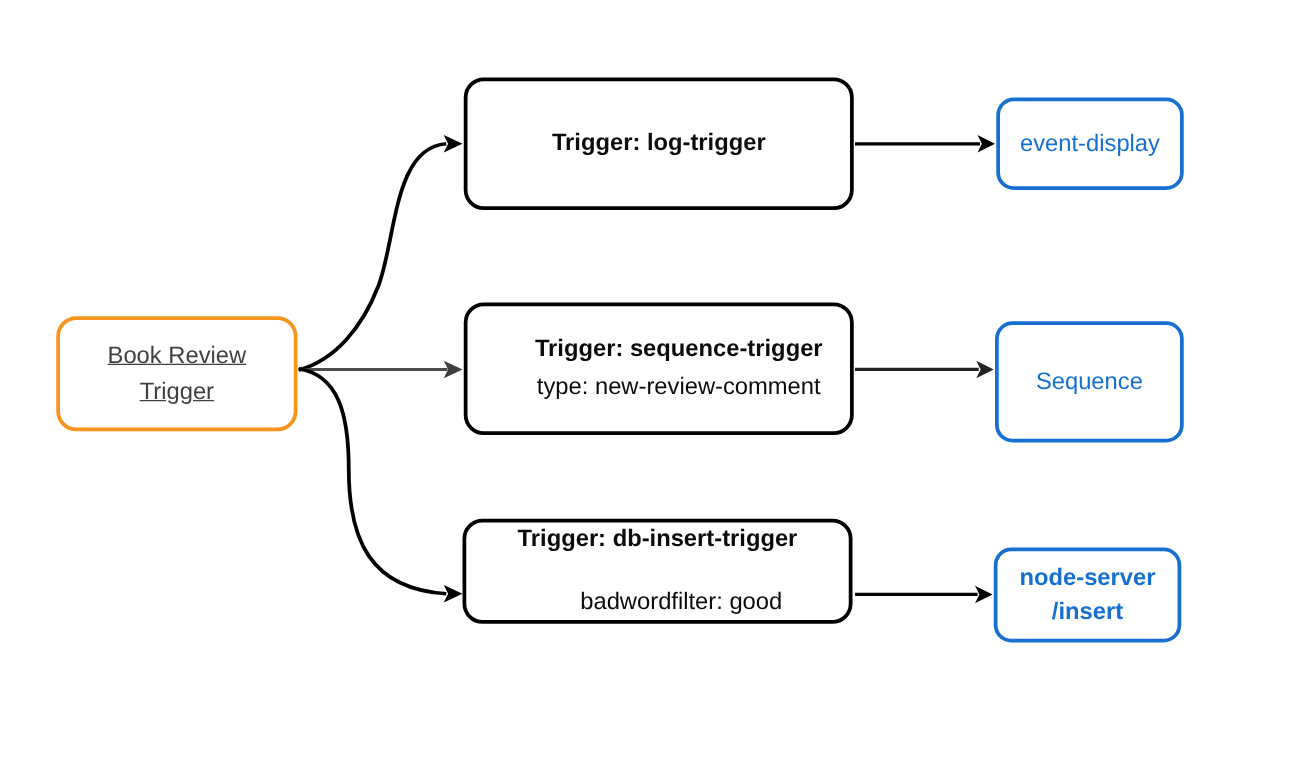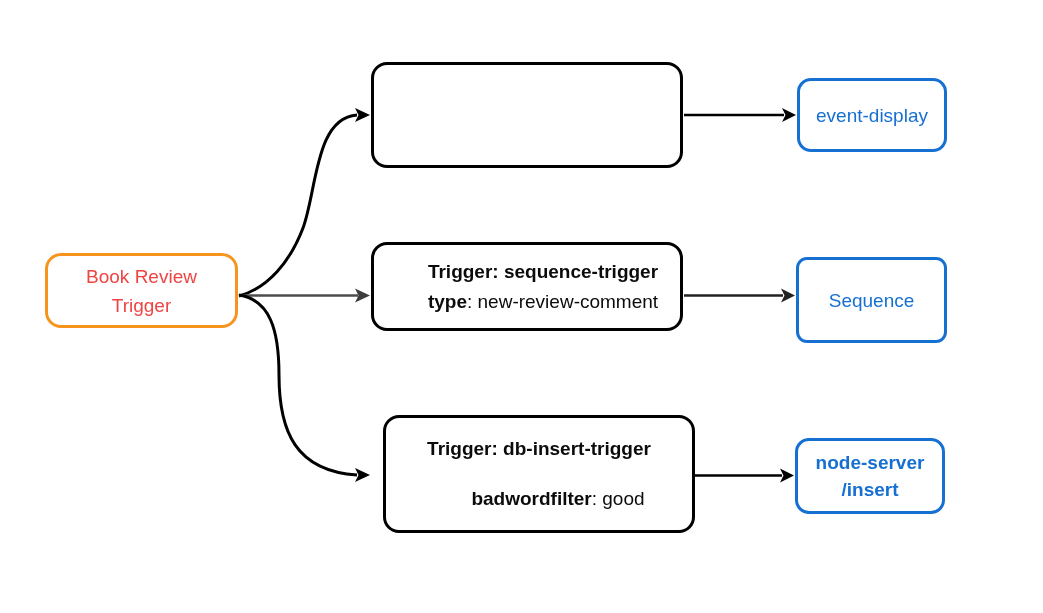--- a/index.html
+++ b/index.html
@@ -22,49 +22,50 @@
     display: flex;
     flex-direction: column;
     align-items: center;
     justify-content: center;
     background: #ffffff;
     box-sizing: border-box;
     text-align: center;
   }
   .broker {
     left: 45px; top: 253px;
-    width: 193px; height: 75px;
+    width: 193px; height: 92px;
     border: 3px solid #F7941E;
     border-radius: 16px;
-    color: #ef4444;
+    color: #404040;
     font-size: 19px;
     line-height: 29px;
+    text-decoration: underline;
   }
   .trigger {
     border: 3px solid #000000;
     border-radius: 16px;
     color: #0b0b0b;
     font-size: 19px;
     line-height: 30px;
   }
   .trigger1 { left: 371px; top: 62px;  width: 312px; height: 106px; }
-  .trigger2 { left: 371px; top: 242px; width: 312px; height: 89px; padding-left: 32px; }
-  .trigger3 { left: 383px; top: 415px; width: 312px; height: 118px; gap: 20px; }
+  .trigger2 { left: 371px; top: 242px; width: 312px; height: 106px; padding-left: 32px; }
+  .trigger3 { left: 370px; top: 415px; width: 312px; height: 84px; gap: 20px; }
   .sink {
     border: 3px solid #1670D2;
     border-radius: 14px;
     color: #1670D2;
     font-size: 19px;
     line-height: 27px;
   }
   .sink1 { left: 797px; top: 78px;  width: 150px; height: 74px; text-align: right; }
-  .sink2 { left: 796px; top: 257px; width: 151px; height: 86px; border-radius: 11px; }
+  .sink2 { left: 796px; top: 257px; width: 151px; height: 97px; }
   .sink3 { left: 795px; top: 438px; width: 150px; height: 76px; font-weight: bold; }
   .title { font-weight: 700; }
-  .b { font-weight: 700; margin-top: 20px; }
+  .b { font-weight: 400; margin-top: 20px; }
   .shift { margin-left: 38px; }
   .line { white-space: nowrap; }
 </style>
 </head>
 <body>
 
 <div class="canvas">
 
   <svg class="edges" viewBox="0 0 1043 613" xmlns="http://www.w3.org/2000/svg">
 
@@ -86,20 +87,21 @@
     <path d="M 684 475.5 L 782 475.5" fill="none" stroke="#000000" stroke-width="2.6"></path>
     <polygon points="780,468.5 794,475.5 780,482.5 783.5,475.5" fill="#000000"></polygon>
   </svg>
 
   <div class="node broker">
     <div class="line">Book Review</div>
     <div class="line">Trigger</div>
   </div>
 
   <div class="node trigger trigger1">
+    <div class="line title">Trigger: log-trigger</div>
   </div>
 
   <div class="node trigger trigger2">
     <div class="line title">Trigger: sequence-trigger</div>
     <div class="line"><span class="b">type</span><span>: new-review-comment</span></div>
   </div>
 
   <div class="node trigger trigger3">
     <div class="line title">Trigger: db-insert-trigger</div>
     <div class="line shift"><span class="b">badwordfilter</span><span>: good</span></div>

